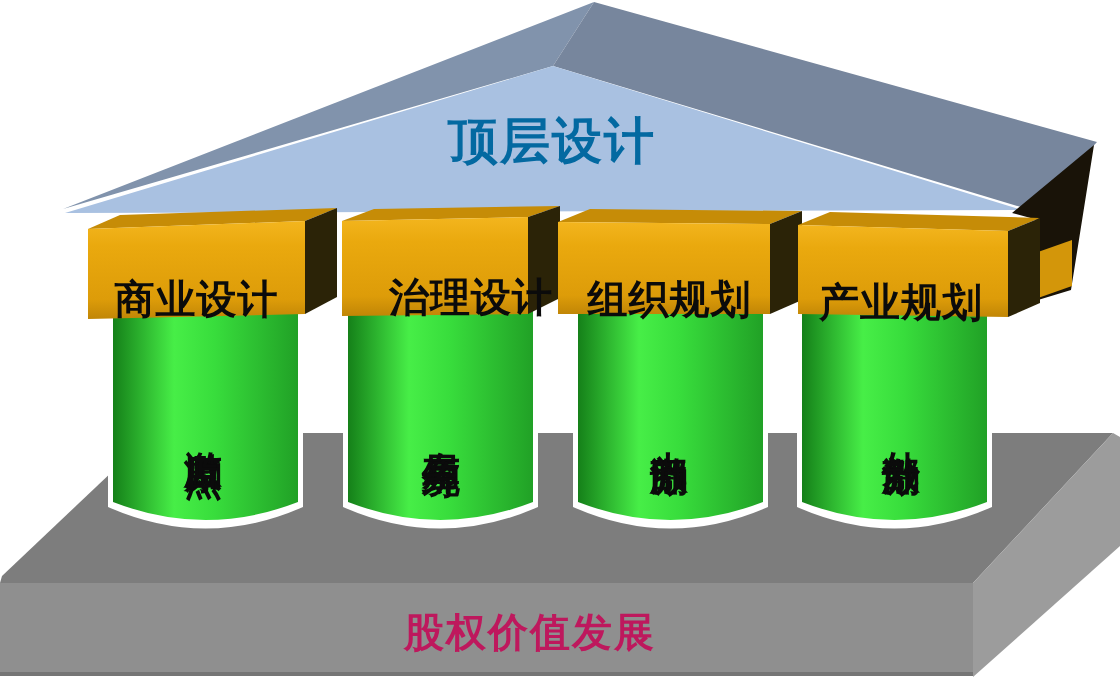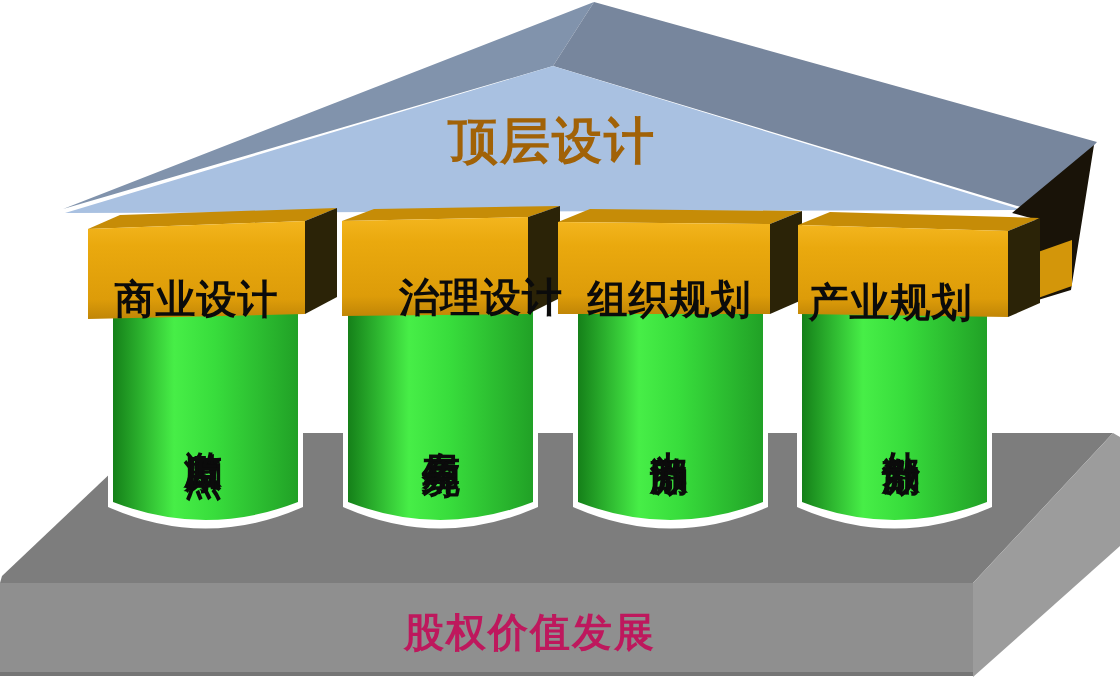--- a/index.html
+++ b/index.html
@@ -8,34 +8,34 @@
     width: 1120px;
     height: 682px;
     overflow: hidden;
     background: #ffffff;
     font-family: "DejaVu Sans", "Liberation Sans", sans-serif;
   }
   #shapes { position: absolute; left: 0; top: 0; width: 1120px; height: 682px; }
   .txt {
     position: absolute;
     font-weight: bold;
-    color: #a16207;
+    color: #0369a1;
     text-align: center;
     line-height: 1.1;
     white-space: nowrap;
   }
   .roof-title {
     left: 397px; top: 114px; width: 310px;
     font-size: 50px; letter-spacing: 2px;
   }
   .header-label { font-size: 40px; letter-spacing: 1px; color: #0b0b0b; margin-top: 20px; }
   .hl-1 { left: 88px;  width: 217px; top: 257px; }
-  .hl-2 { left: 338px; width: 194px; top: 255px; padding-left: 46px; }
+  .hl-2 { left: 328px; width: 194px; top: 255px; padding-left: 46px; }
   .hl-3 { left: 558px; width: 223px; top: 257px; }
-  .hl-4 { left: 798px; width: 185px; top: 260px; }
+  .hl-4 { left: 798px; width: 185px; top: 260px; text-align: right; }
   .pillar-label {
     writing-mode: vertical-rl;
     text-orientation: upright;
     font-size: 38px;
     letter-spacing: 3px;
     height: 185px;
     width: 46px;
     color: #0b0b0b;
     white-space: nowrap;
     top: 334px;

